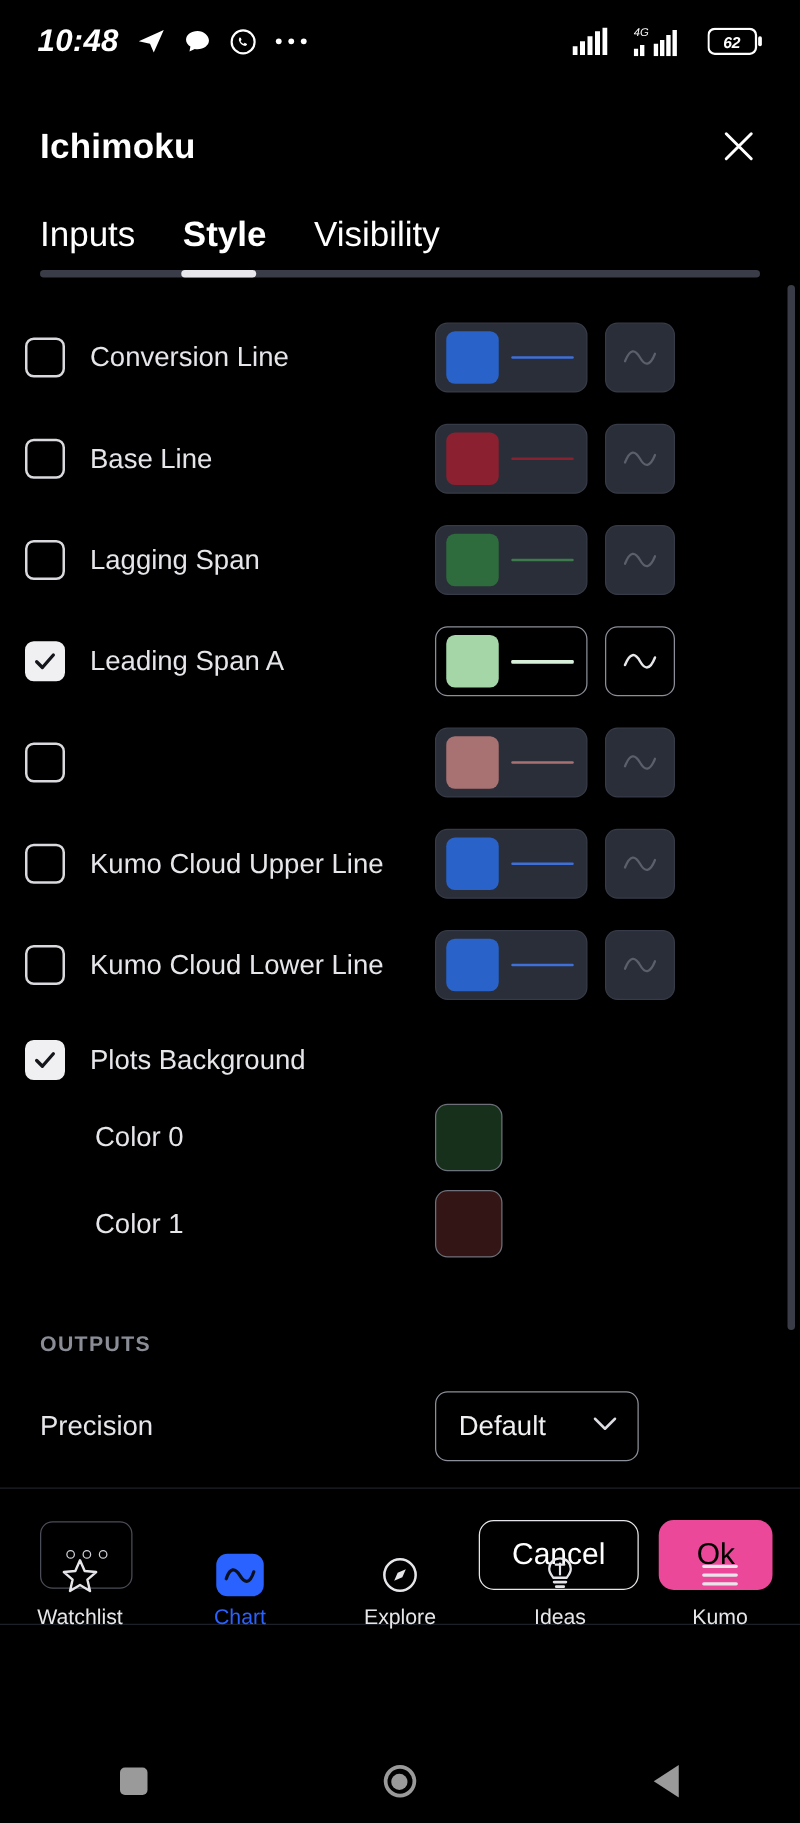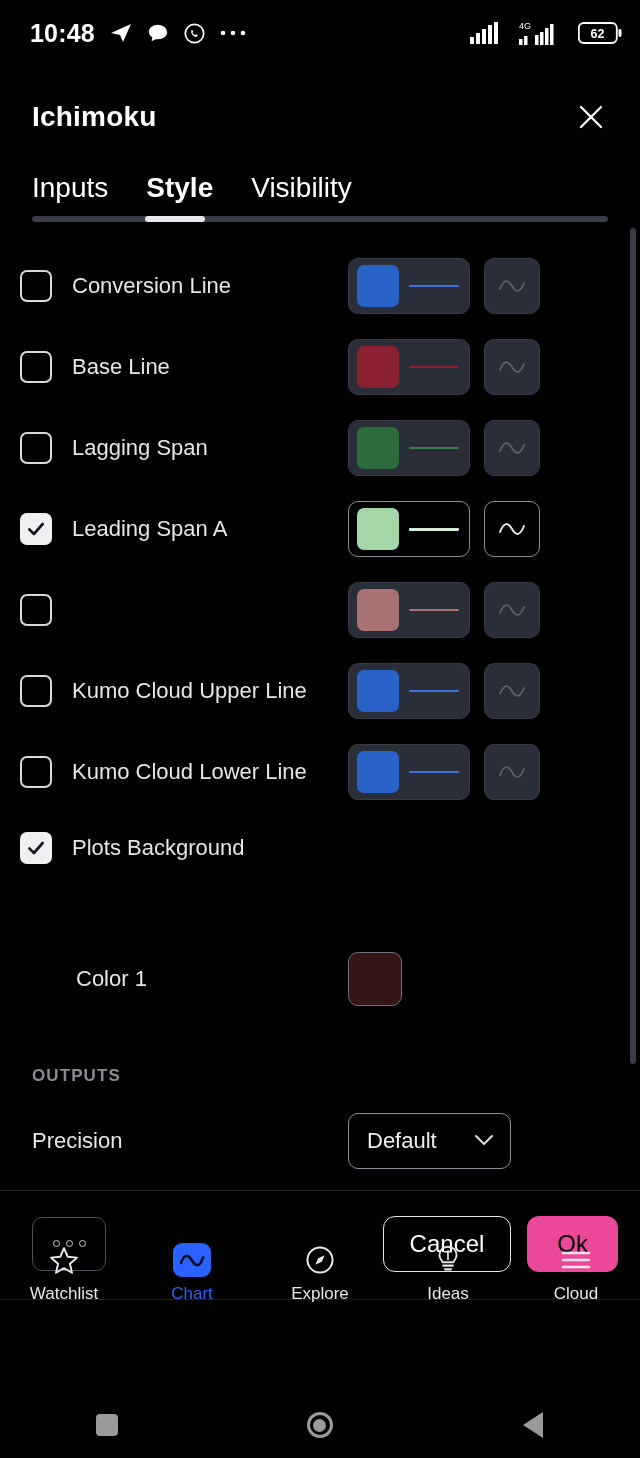--- a/index.html
+++ b/index.html
@@ -8,21 +8,22 @@
     background:#000;
     font-family:"Liberation Sans", sans-serif;
     overflow:hidden;
   }
   .screen { position:relative; width:640px; height:1458px; background:#000; }
 
   
   .statusbar {
     position:absolute; top:0; left:0; width:640px; height:66px;
     display:flex; align-items:center; justify-content:space-between;
-    padding:0 18px 0 30px;
+    padding:0 30px 0 30px;
+    font-style:italic;
   }
   .sb-left { display:flex; align-items:center; gap:14px; }
   .sb-time { color:#fff; font-size:25px; font-weight:600; letter-spacing:.2px; }
   .sb-right { display:flex; align-items:center; gap:21px; }
   .icon-svg { display:block; }
 
   
   .dlg-title-row {
     position:absolute; top:86px; left:0; width:640px; height:62px;
     display:flex; align-items:center; justify-content:space-between;
@@ -393,20 +394,26 @@
       <span class="cb-wrap">
         <span class="checkbox checked">
           <svg width="20" height="20" viewBox="0 0 24 24">
               <path d="M4 12.5 L9.5 18 L20 6" stroke="#14161b" stroke-width="3.2" fill="none" stroke-linecap="round" stroke-linejoin="round"></path>
             </svg>
         </span>
       </span>
       <span class="row-label">Plots Background</span>
     </div>
 
+    <div class="plot-color-row" style="top:643px">
+      <span class="plot-color-label">Color 0</span>
+      <span class="plot-swatch-btn" id="pc0" style="background: rgb(22, 48, 28);">
+        <span class="checker"></span>
+      </span>
+    </div>
 
     <div class="plot-color-row" style="top:712px">
       <span class="plot-color-label">Color 1</span>
       <span class="plot-swatch-btn" id="pc1" style="background: rgb(52, 21, 22);">
         <span class="checker"></span>
       </span>
     </div>
 
     <div class="section-label" style="top:830px">OUTPUTS</div>
 
@@ -478,21 +485,21 @@
       </span>
       <span class="nav-label">Ideas</span>
     </span>
 
     <span class="nav-item">
       <span class="nav-icon-box">
         <svg width="32" height="24" viewBox="0 0 32 24">
           <path d="M3 5 H29 M3 12 H29 M3 19 H29" stroke="#e6e6ea" stroke-width="2.6" stroke-linecap="round"></path>
         </svg>
       </span>
-      <span class="nav-label">Cloud</span>
+      <span class="nav-label">Kumo</span>
     </span>
   </div>
 
   <div class="sysnav">
     <span class="sysnav-btn">
         <span class="sq"></span>
       </span>
     <span class="sysnav-btn">
         <span class="circ">
           <span class="circ-in"></span>

